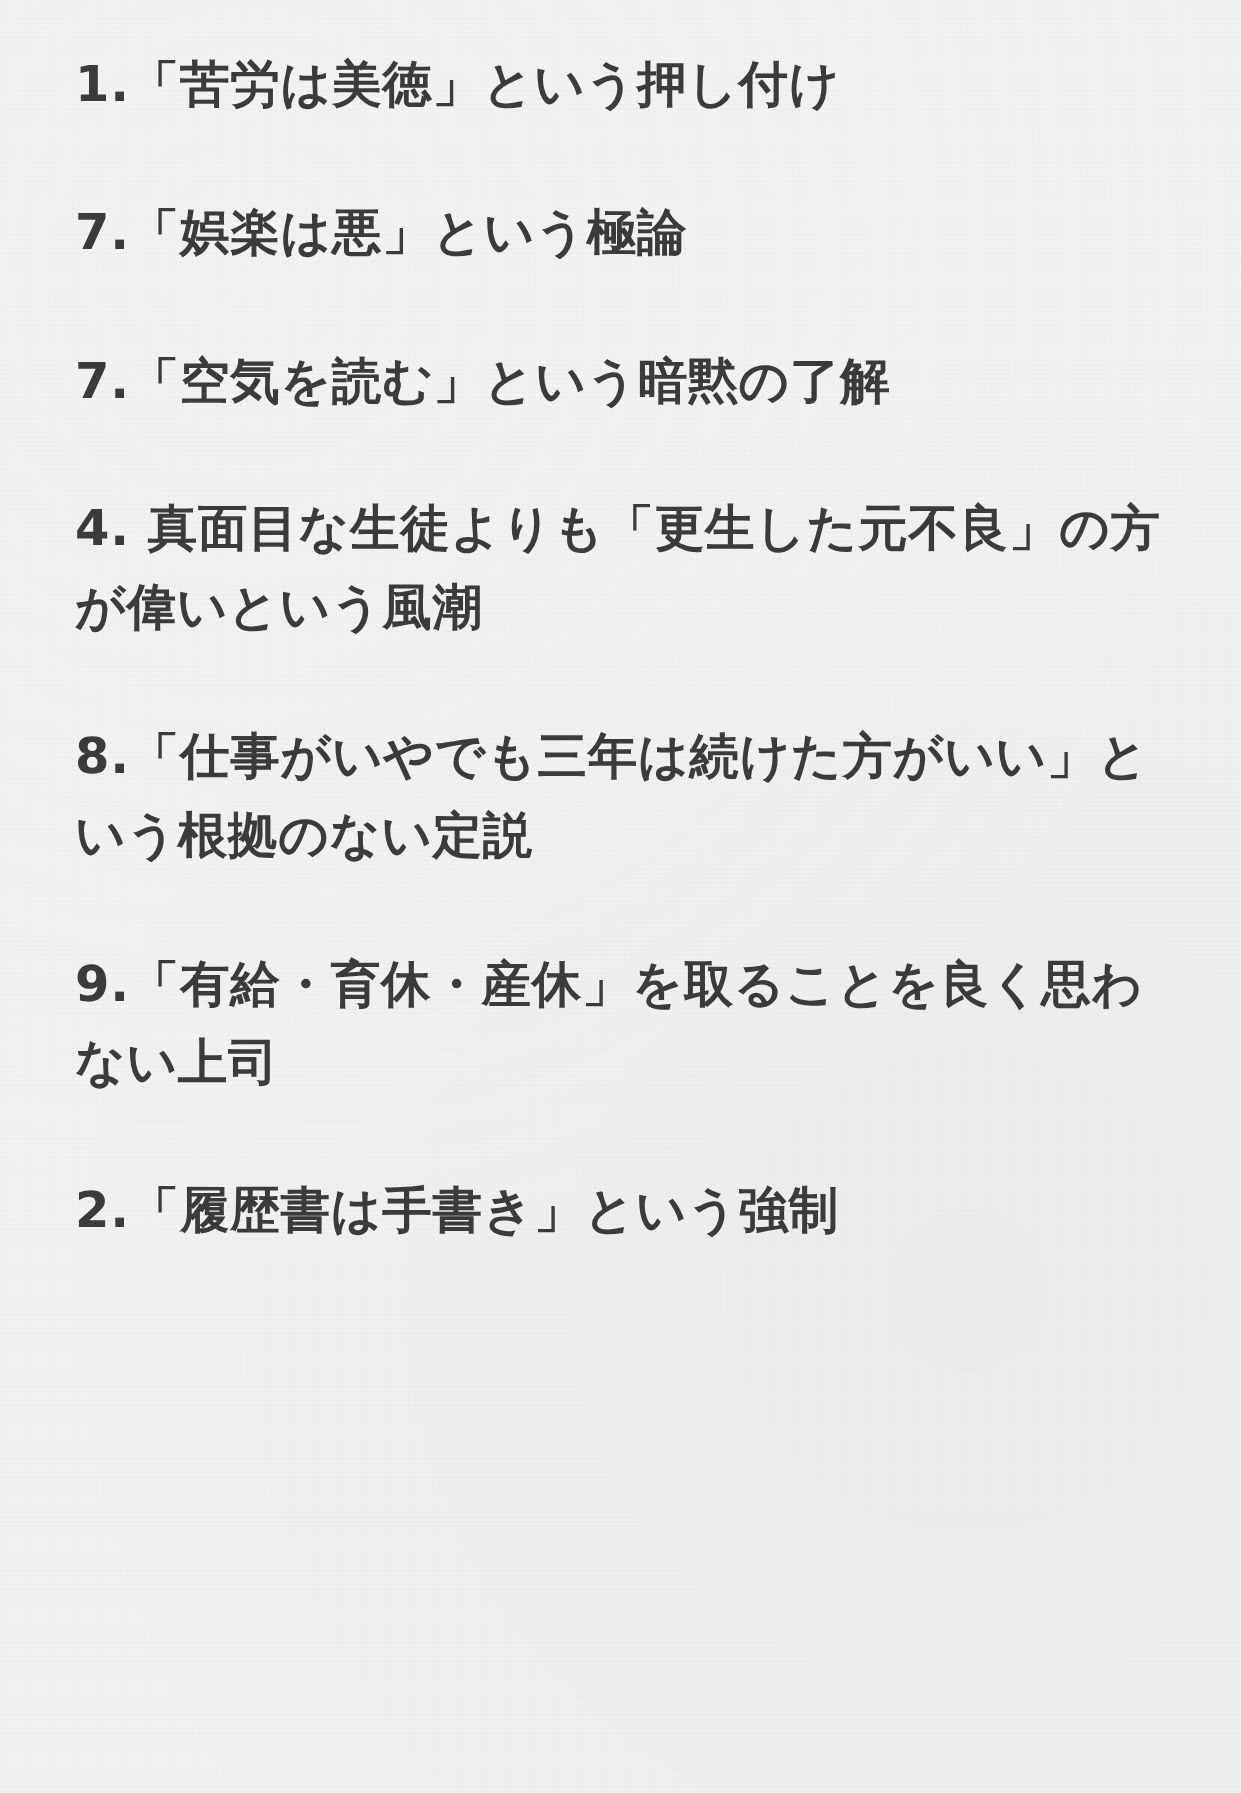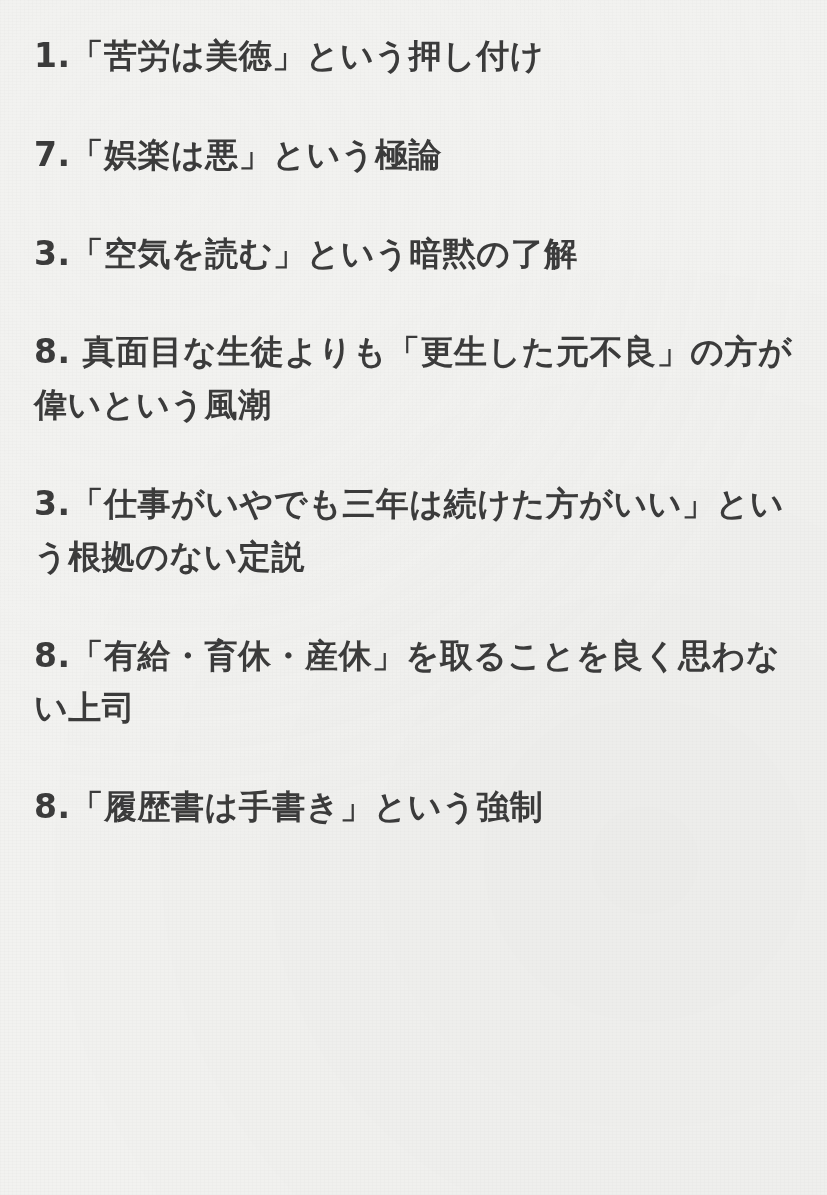--- a/index.html
+++ b/index.html
@@ -22,21 +22,21 @@
     background:
       repeating-linear-gradient(0deg, rgba(0,0,0,0.012) 0px, rgba(0,0,0,0.012) 1px, rgba(255,255,255,0) 1px, rgba(255,255,255,0) 3px),
       repeating-linear-gradient(90deg, rgba(0,0,0,0.010) 0px, rgba(0,0,0,0.010) 1px, rgba(255,255,255,0) 1px, rgba(255,255,255,0) 4px),
       radial-gradient(circle at 20% 15%, rgba(255,255,255,0.55), rgba(255,255,255,0) 55%),
       radial-gradient(circle at 78% 72%, rgba(0,0,0,0.022), rgba(0,0,0,0) 60%);
     mix-blend-mode: multiply;
     opacity: 0.85;
   }
   .note {
     position: relative;
-    padding: 30px 34px 0 34px;
+    padding: 30px 34px 0 50px;
     box-sizing: border-box;
     height: 100%;
   }
   .list {
     list-style: none;
     margin: 0;
     padding: 0;
   }
   .list-item {
     font-size: 33px;
@@ -54,19 +54,19 @@
 </style>
 </head>
 <body style="background: rgb(242, 242, 240);">
 
 <div class="paper-texture"></div>
 
 <div class="note">
   <ul class="list">
     <li class="list-item">1.「苦労は美徳」という押し付け</li>
     <li class="list-item">7.「娯楽は悪」という極論</li>
-    <li class="list-item">3.「空気を読む」という暗黙の了解</li>
-    <li class="list-item">8. 真面目な生徒よりも「更生した元不良」の方が偉いという風潮</li>
-    <li class="list-item">3.「仕事がいやでも三年は続けた方がいい」という根拠のない定説</li>
-    <li class="list-item">8.「有給・育休・産休」を取ることを良く思わない上司</li>
-    <li class="list-item">8.「履歴書は手書き」という強制</li>
+    <li class="list-item">7.「空気を読む」という暗黙の了解</li>
+    <li class="list-item">4. 真面目な生徒よりも「更生した元不良」の方が偉いという風潮</li>
+    <li class="list-item">8.「仕事がいやでも三年は続けた方がいい」という根拠のない定説</li>
+    <li class="list-item">9.「有給・育休・産休」を取ることを良く思わない上司</li>
+    <li class="list-item">2.「履歴書は手書き」という強制</li>
   </ul>
 </div>
 
 </body></html>

